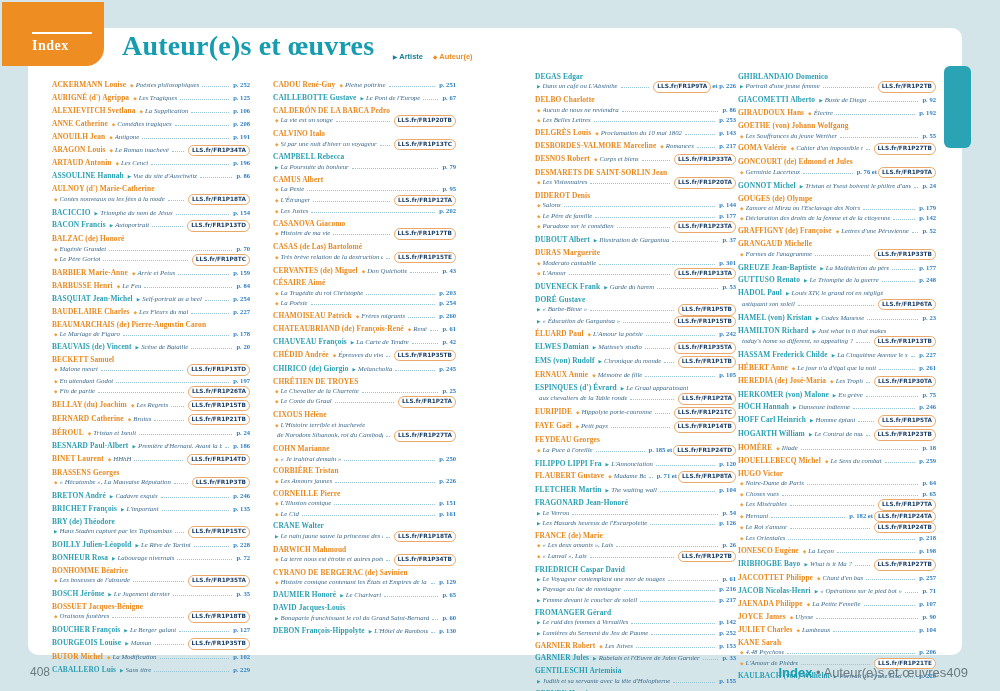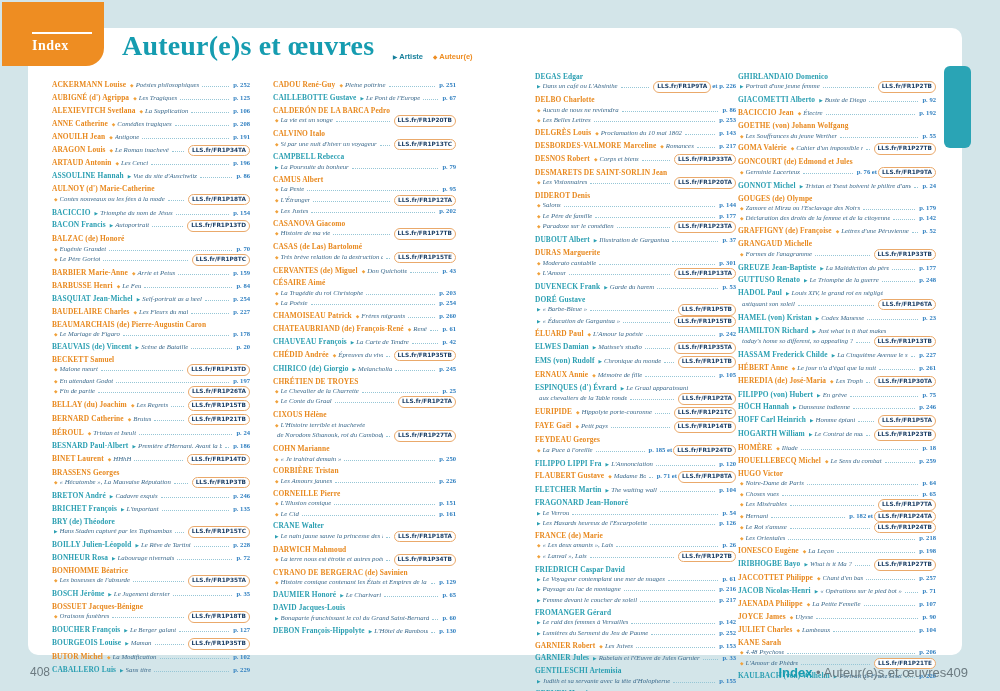--- a/index.html
+++ b/index.html
@@ -1098,21 +1098,21 @@
       <div class="row">
         <span class="name teal">GIACOMETTI Alberto</span>
         <span class="mkr mk-artist">▶</span>
         <span class="title">Buste de Diego</span>
         <span class="leader"></span>
         <span class="pgref">p. 92</span>
       </div>
     </div>
     <div class="entry">
       <div class="row">
-        <span class="name orange">BACICCIO Jean</span>
+        <span class="name orange">GIRAUDOUX Hans</span>
         <span class="mkr mk-author">◆</span>
         <span class="title">Électre</span>
         <span class="leader"></span>
         <span class="pgref">p. 192</span>
       </div>
     </div>
     <div class="entry">
       <div class="row">
         <span class="name orange">GOETHE (von) Johann Wolfgang</span>
       </div>
@@ -1263,21 +1263,21 @@
       <div class="row">
         <span class="name orange">HEREDIA (de) José-Maria</span>
         <span class="mkr mk-author">◆</span>
         <span class="title">Les Trophées</span>
         <span class="leader"></span>
         <span class="pill">LLS.fr/FR1P30TA</span>
       </div>
     </div>
     <div class="entry">
       <div class="row">
-        <span class="name teal">FILIPPO (von) Hubert</span>
+        <span class="name teal">HERKOMER (von) Malone</span>
         <span class="mkr mk-artist">▶</span>
         <span class="title">En grève</span>
         <span class="leader"></span>
         <span class="pgref">p. 75</span>
       </div>
     </div>
     <div class="entry">
       <div class="row">
         <span class="name teal">HÖCH Hannah</span>
         <span class="mkr mk-artist">▶</span>

